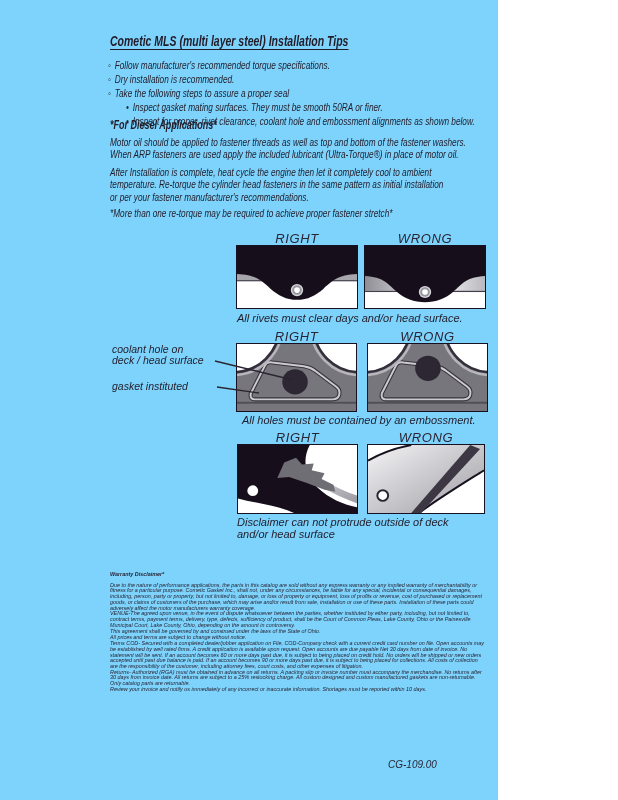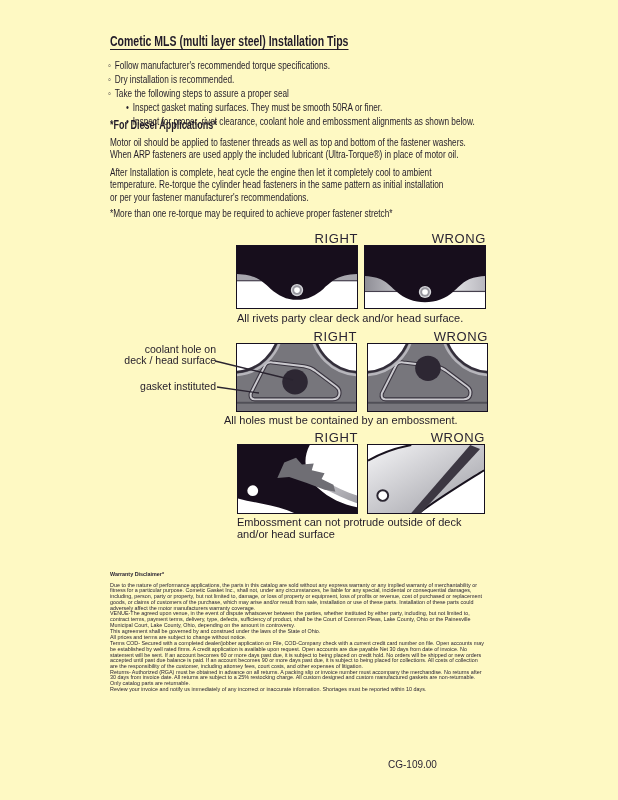--- a/index.html
+++ b/index.html
@@ -1,33 +1,33 @@
 <!DOCTYPE html>
 <html><head>
 <meta charset="utf-8">
 <style>
   html,body { margin:0; padding:0; background:#ffffff; }
   .page {
-    position:relative; width:618px; height:800px; background:#fef9c3;
-    font-family:"Liberation Sans", sans-serif; color:#221c29; overflow:hidden;
+    position:relative; width:498px; height:800px; background:#7dd3fc;
+    font-family:"Liberation Sans", sans-serif; color:#221c29; overflow:hidden;font-style:italic;
   }
   
   .tx { position:absolute; transform:scaleX(0.75); transform-origin:0 0;
         white-space:pre-line; font-size:11px; line-height:12px; }
   .plain { position:absolute; white-space:pre-line; }
   .title { font-size:14px; font-weight:bold; }
   .title .ul { display:inline-block; border-bottom:1.6px solid #221c29; padding-bottom:2px; }
   .h2 { font-size:12px; font-weight:bold; }
   .bullet .mk { display:inline-block; font-size:11px; }
   .bullet .bt { display:inline; margin-left:5px; }
-  .figlabel { position:absolute; text-align:right; font-size:13px; letter-spacing:0.6px; color:#2a2433; }
+  .figlabel { position:absolute; text-align:center; font-size:13px; letter-spacing:0.6px; color:#2a2433; }
   .figbox { position:absolute; border:1.6px solid #161020; box-sizing:border-box; background:#fff; }
   .figbox svg { display:block; width:100%; height:100%; }
   .caption { font-size:11px; line-height:11.5px; }
-  .callout { position:absolute; font-size:10.5px; line-height:10.8px; text-align:right; white-space:pre-line; }
+  .callout { position:absolute; font-size:10.5px; line-height:10.8px; text-align:left; white-space:pre-line; }
   .leader { position:absolute; }
   .fineprint { position:absolute; left:110px; top:571px; width:560px;
                transform:scale(0.75); transform-origin:0 0;
                font-size:7.2px; line-height:7.73px; color:#2a2433; }
   .fineprint p { margin:0; white-space:pre-line; }
   .fineprint .fp-h { font-weight:bold; margin-bottom:7px; }
   .mb16 { margin-bottom:16px; } .mb20 { margin-bottom:20px; }
   .mb6 { margin-bottom:6px; } .mb11 { margin-bottom:11px; }
   .pagenum { position:absolute; left:388px; top:759px; font-size:10px; color:#2a2433; }
 </style>
@@ -92,21 +92,21 @@
       <rect x="0" y="0" width="122" height="64" fill="#ffffff"></rect>
       <rect x="0" y="30" width="122" height="16.2" fill="url(#g1w)"></rect>
       <rect x="0" y="46.2" width="122" height="1.5" fill="#453f4d"></rect>
       <rect x="0" y="47.7" width="122" height="16.3" fill="#ffffff"></rect>
       <path d="M0,0 H122 V31 C103,32 99,39 90,47 C82,54.5 72,58 61,58 C50,58 40,54.5 32,47 C23,39 19,32 0,31 Z" fill="#170e1c"></path>
       <circle cx="61" cy="47.5" r="6.3" fill="#d6d6da"></circle>
       <circle cx="61" cy="47.5" r="4.9" fill="#97969e"></circle>
       <circle cx="61" cy="47.5" r="2.9" fill="#ffffff"></circle>
     </svg>
   </div>
-  <div class="plain caption" style="left:237px; top:313px; width:300px;">All rivets party clear deck and/or head surface.</div>
+  <div class="plain caption" style="left:237px; top:313px; width:300px;">All rivets must clear days and/or head surface.</div>
 
   <div class="callout" style="left:112px; top:344px; width:104px;">coolant hole on
 deck / head surface</div>
   <div class="callout" style="left:112px; top:381px; width:104px;">gasket instituted</div>
 
   <div class="figlabel" style="left:236px; top:329px; width:121px;">RIGHT</div>
   <div class="figlabel" style="left:367px; top:329px; width:121px;">WRONG</div>
 
   <div class="figbox" style="left:236px; top:343px; width:121px; height:69px;">
     <svg viewBox="0 0 121 69" preserveAspectRatio="none">
@@ -133,21 +133,21 @@
       <circle cx="-4" cy="-18" r="47" fill="#ffffff" stroke="#332e3a" stroke-width="2.5"></circle>
       <circle cx="125" cy="-18" r="47" fill="#ffffff" stroke="#332e3a" stroke-width="2.5"></circle>
     </svg>
   </div>
 
   <svg class="leader" style="left:212px; top:356px;" width="85" height="42">
     <line x1="3" y1="5" x2="81" y2="24" stroke="#2a2430" stroke-width="1.3"></line>
     <line x1="5" y1="31" x2="47" y2="37" stroke="#2a2430" stroke-width="1.3"></line>
   </svg>
 
-  <div class="plain caption" style="left:224px; top:415px; width:300px;">All holes must be contained by an embossment.</div>
+  <div class="plain caption" style="left:242px; top:415px; width:300px;">All holes must be contained by an embossment.</div>
 
   <div class="figlabel" style="left:237px; top:430px; width:121px;">RIGHT</div>
   <div class="figlabel" style="left:367px; top:430px; width:118px;">WRONG</div>
 
   <div class="figbox" style="left:237px; top:444px; width:121px; height:70px;">
     <svg viewBox="0 0 121 70" preserveAspectRatio="none">
       <defs>
         <linearGradient id="g3r" x1="0" y1="0" x2="1" y2="1">
           <stop offset="0" stop-color="#e4e4e7"></stop>
             <stop offset="1" stop-color="#9c9ba2"></stop>
@@ -169,21 +169,21 @@
         </linearGradient>
       </defs>
       <rect x="0" y="0" width="118" height="70" fill="#ffffff"></rect>
       <path d="M0,16 C14,8 28,3 44,0 L118,0 L118,26 C96,40 70,56 52,70 L0,70 Z" fill="url(#g3w)"></path>
       <path d="M0,16 C14,8 28,3 44,0" fill="none" stroke="#18121e" stroke-width="2"></path>
       <path d="M118,26 C96,40 70,56 52,70" fill="none" stroke="#18121e" stroke-width="2"></path>
       <path d="M44,70 L54,70 L114,4 L104,0 Z" fill="#3c3742"></path>
       <circle cx="15" cy="52" r="5.5" fill="#ffffff" stroke="#2b2631" stroke-width="2"></circle>
     </svg>
   </div>
-  <div class="plain caption" style="left:237px; top:517px; width:260px;">Embossment can not protrude outside of deck
+  <div class="plain caption" style="left:237px; top:517px; width:260px;">Disclaimer can not protrude outside of deck
 and/or head surface</div>
 
   <div class="fineprint">
     <p class="fp-h">Warranty Disclaimer*</p>
     <p class="mb16">Due to the nature of performance applications, the parts in this catalog are sold without any express warranty or any implied warranty of merchantability or
 fitness for a particular purpose.  Cometic Gasket Inc., shall not, under any circumstances, be liable for any special, incidental or consequential damages,
 including, person, party or property, but not limited to, damage, or loss of property or equipment, loss of profits or revenue, cost of purchased or replacement
 goods, or claims of customers of the purchase, which may arise and/or result from sale, installation or use of these parts.  Installation of these parts could
 adversely affect the motor manufacturers warranty coverage.</p>
     <p class="mb20">VENUE-The agreed upon venue, in the event of dispute whatsoever between the parties, whether instituted by either party, including, but not limited to,

